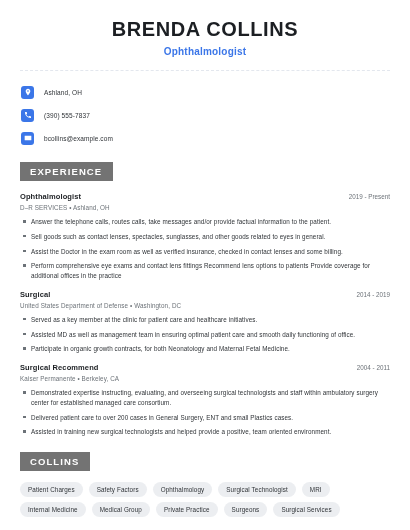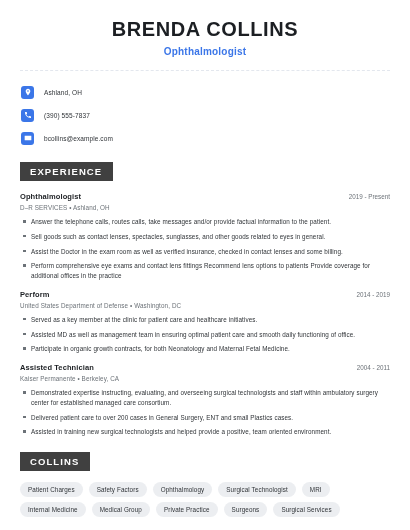--- a/index.html
+++ b/index.html
@@ -77,21 +77,21 @@
     margin-left: 10px;
     letter-spacing: 0.1px;
   }
 
   
   .section {
     margin-top: 14px;
   }
   .section-badge {
     display: inline-block;
-    background: #404040;
+    background: #737373;
     color: #ffffff;
     font-size: 9.5px;
     font-weight: bold;
     letter-spacing: 1.1px;
     padding: 4px 11px 4px 10px;
   }
 
   
   .entries {
     margin-top: 11px;
@@ -223,34 +223,34 @@
         <ul class="bullets">
           <li>Answer the telephone calls, routes calls, take messages and/or provide factual information to the patient.</li>
           <li>Sell goods such as contact lenses, spectacles, sunglasses, and other goods related to eyes in general.</li>
           <li>Assist the Doctor in the exam room as well as verified insurance, checked in contact lenses and some billing.</li>
           <li>Perform comprehensive eye exams and contact lens fittings Recommend lens options to patients Provide coverage for additional offices in the practice</li>
         </ul>
       </div>
 
       <div class="entry">
         <div class="entry-head">
-          <span class="entry-role">Perform</span>
+          <span class="entry-role">Surgical</span>
           <span class="entry-dates">2014 - 2019</span>
         </div>
         <div class="entry-org">United States Department of Defense • Washington, DC</div>
         <ul class="bullets">
           <li>Served as a key member at the clinic for patient care and healthcare initiatives.</li>
           <li>Assisted MD as well as management team in ensuring optimal patient care and smooth daily functioning of office.</li>
           <li>Participate in organic growth contracts, for both Neonatology and Maternal Fetal Medicine.</li>
         </ul>
       </div>
 
       <div class="entry">
         <div class="entry-head">
-          <span class="entry-role">Assisted Technician</span>
+          <span class="entry-role">Surgical Recommend</span>
           <span class="entry-dates">2004 - 2011</span>
         </div>
         <div class="entry-org">Kaiser Permanente • Berkeley, CA</div>
         <ul class="bullets">
           <li>Demonstrated expertise instructing, evaluating, and overseeing surgical technologists and staff within ambulatory surgery center for established managed care consortium.</li>
           <li>Delivered patient care to over 200 cases in General Surgery, ENT and small Plastics cases.</li>
           <li>Assisted in training new surgical technologists and helped provide a positive, team oriented environment.</li>
         </ul>
       </div>
 

